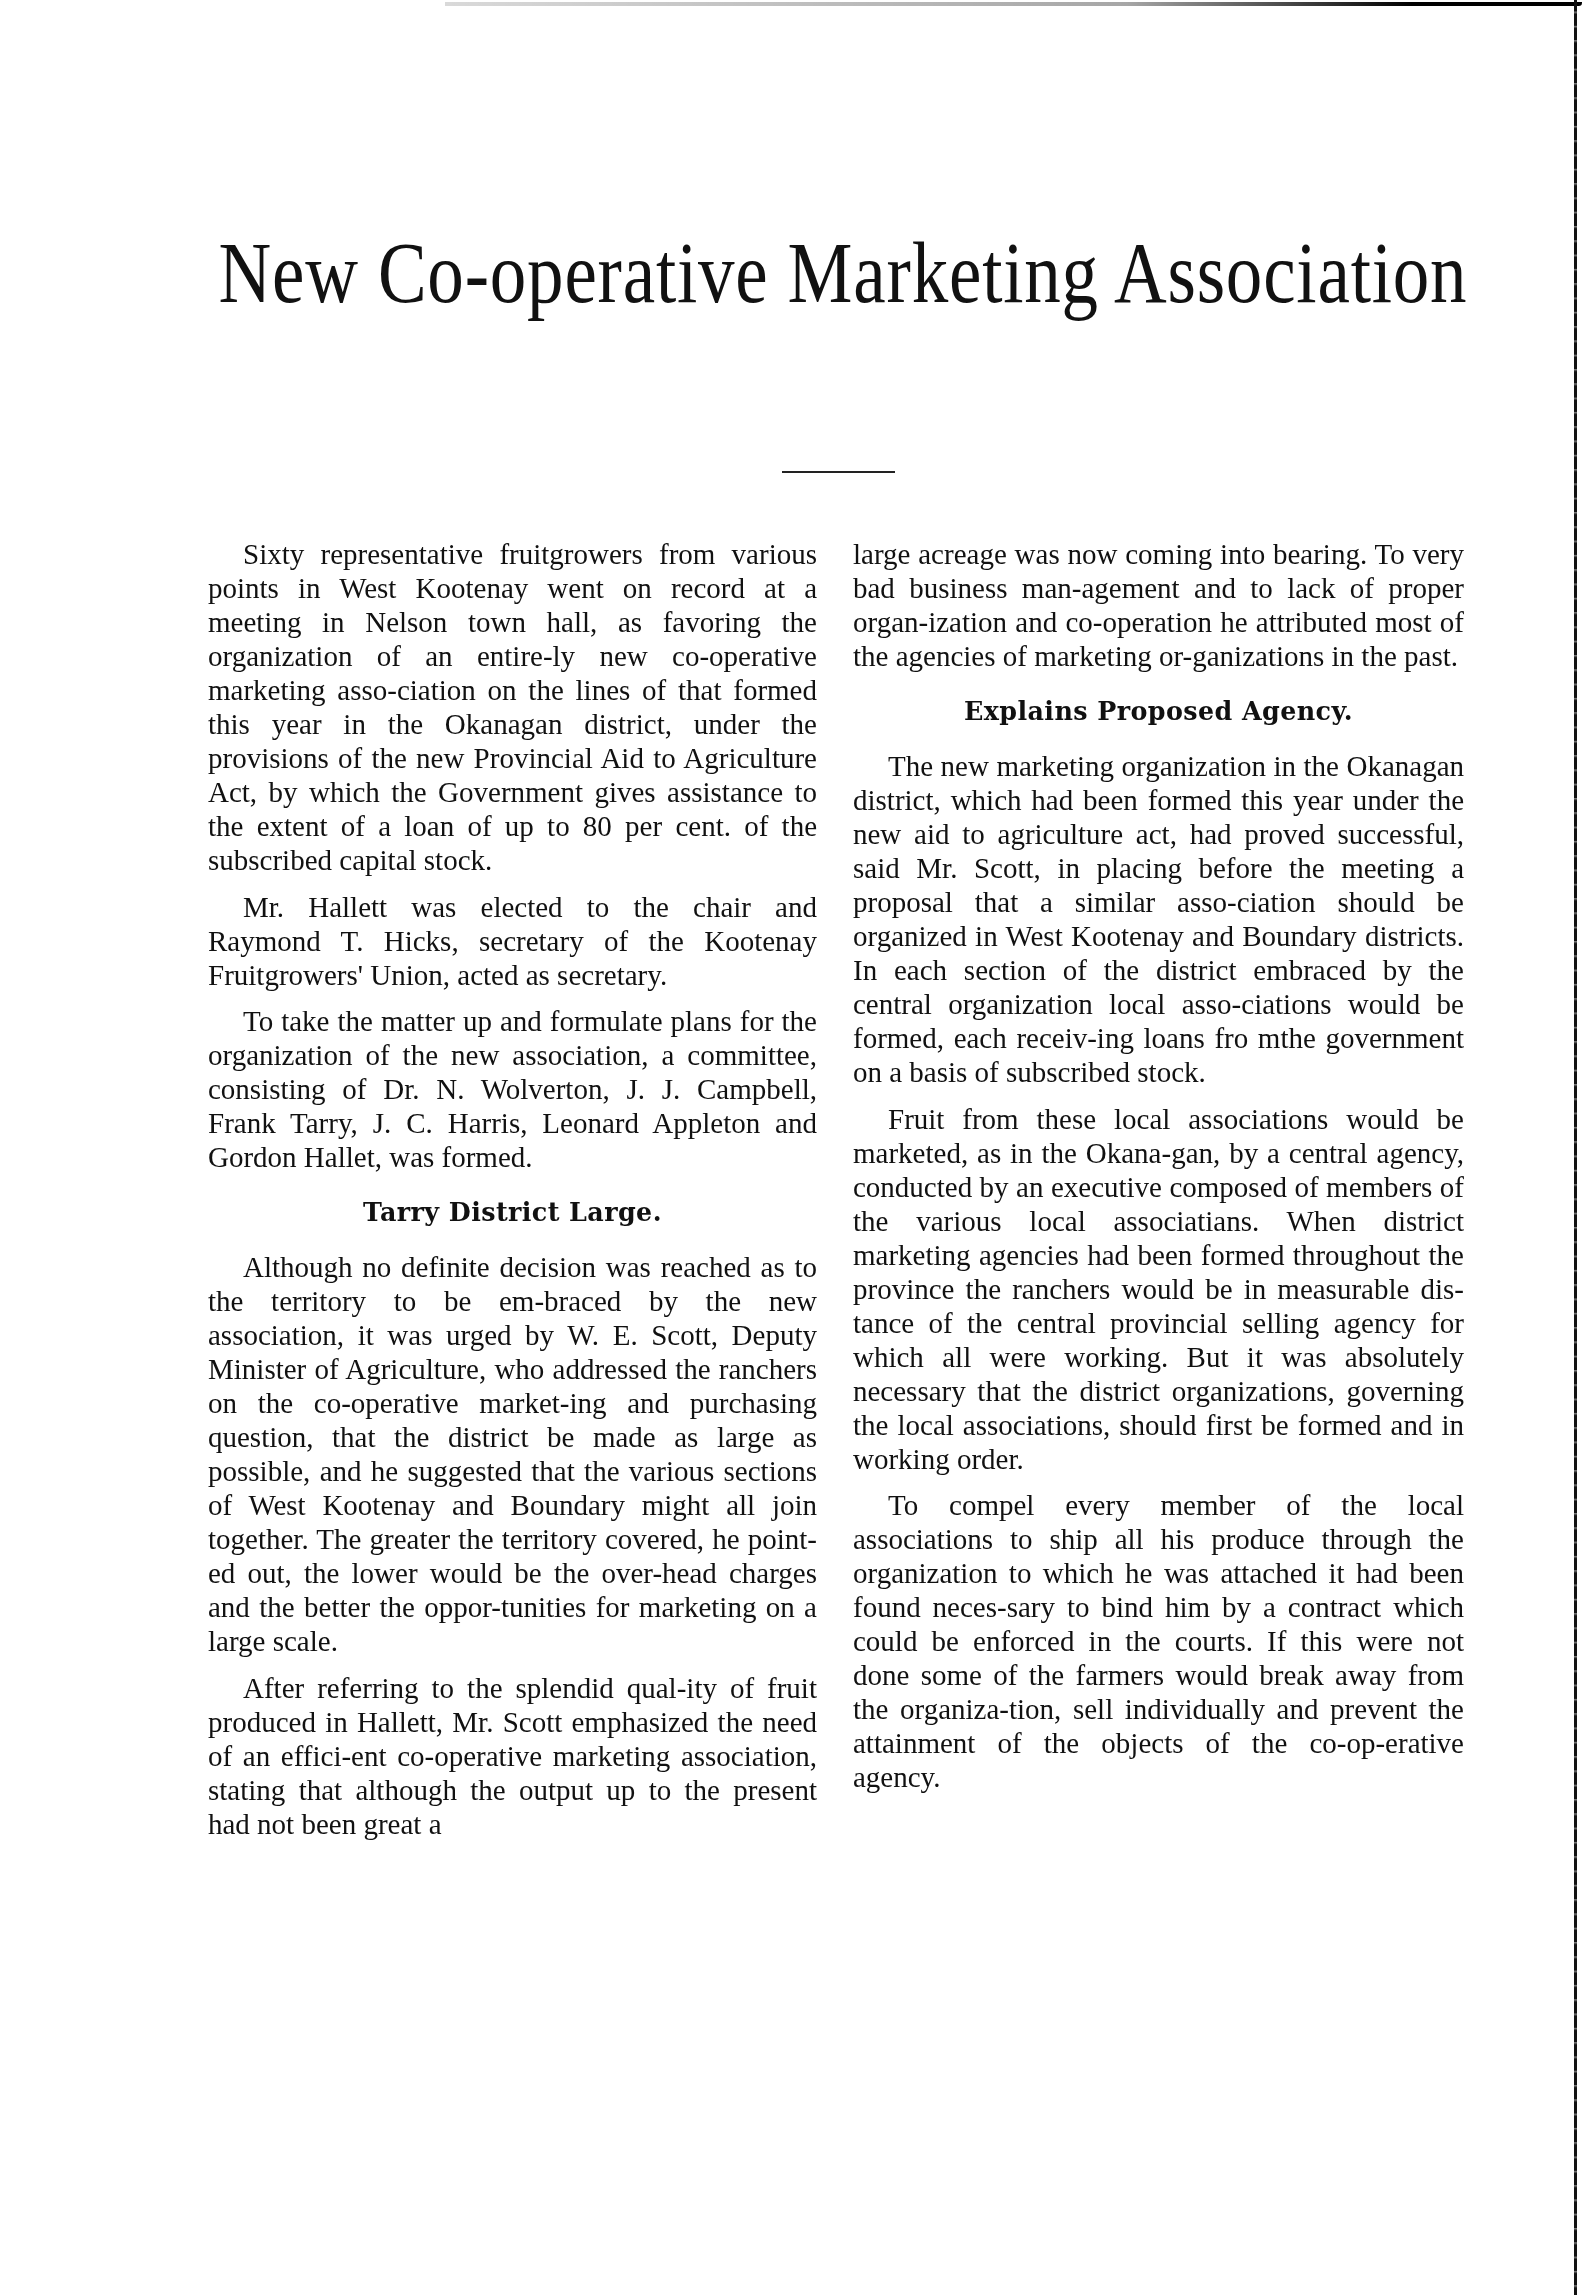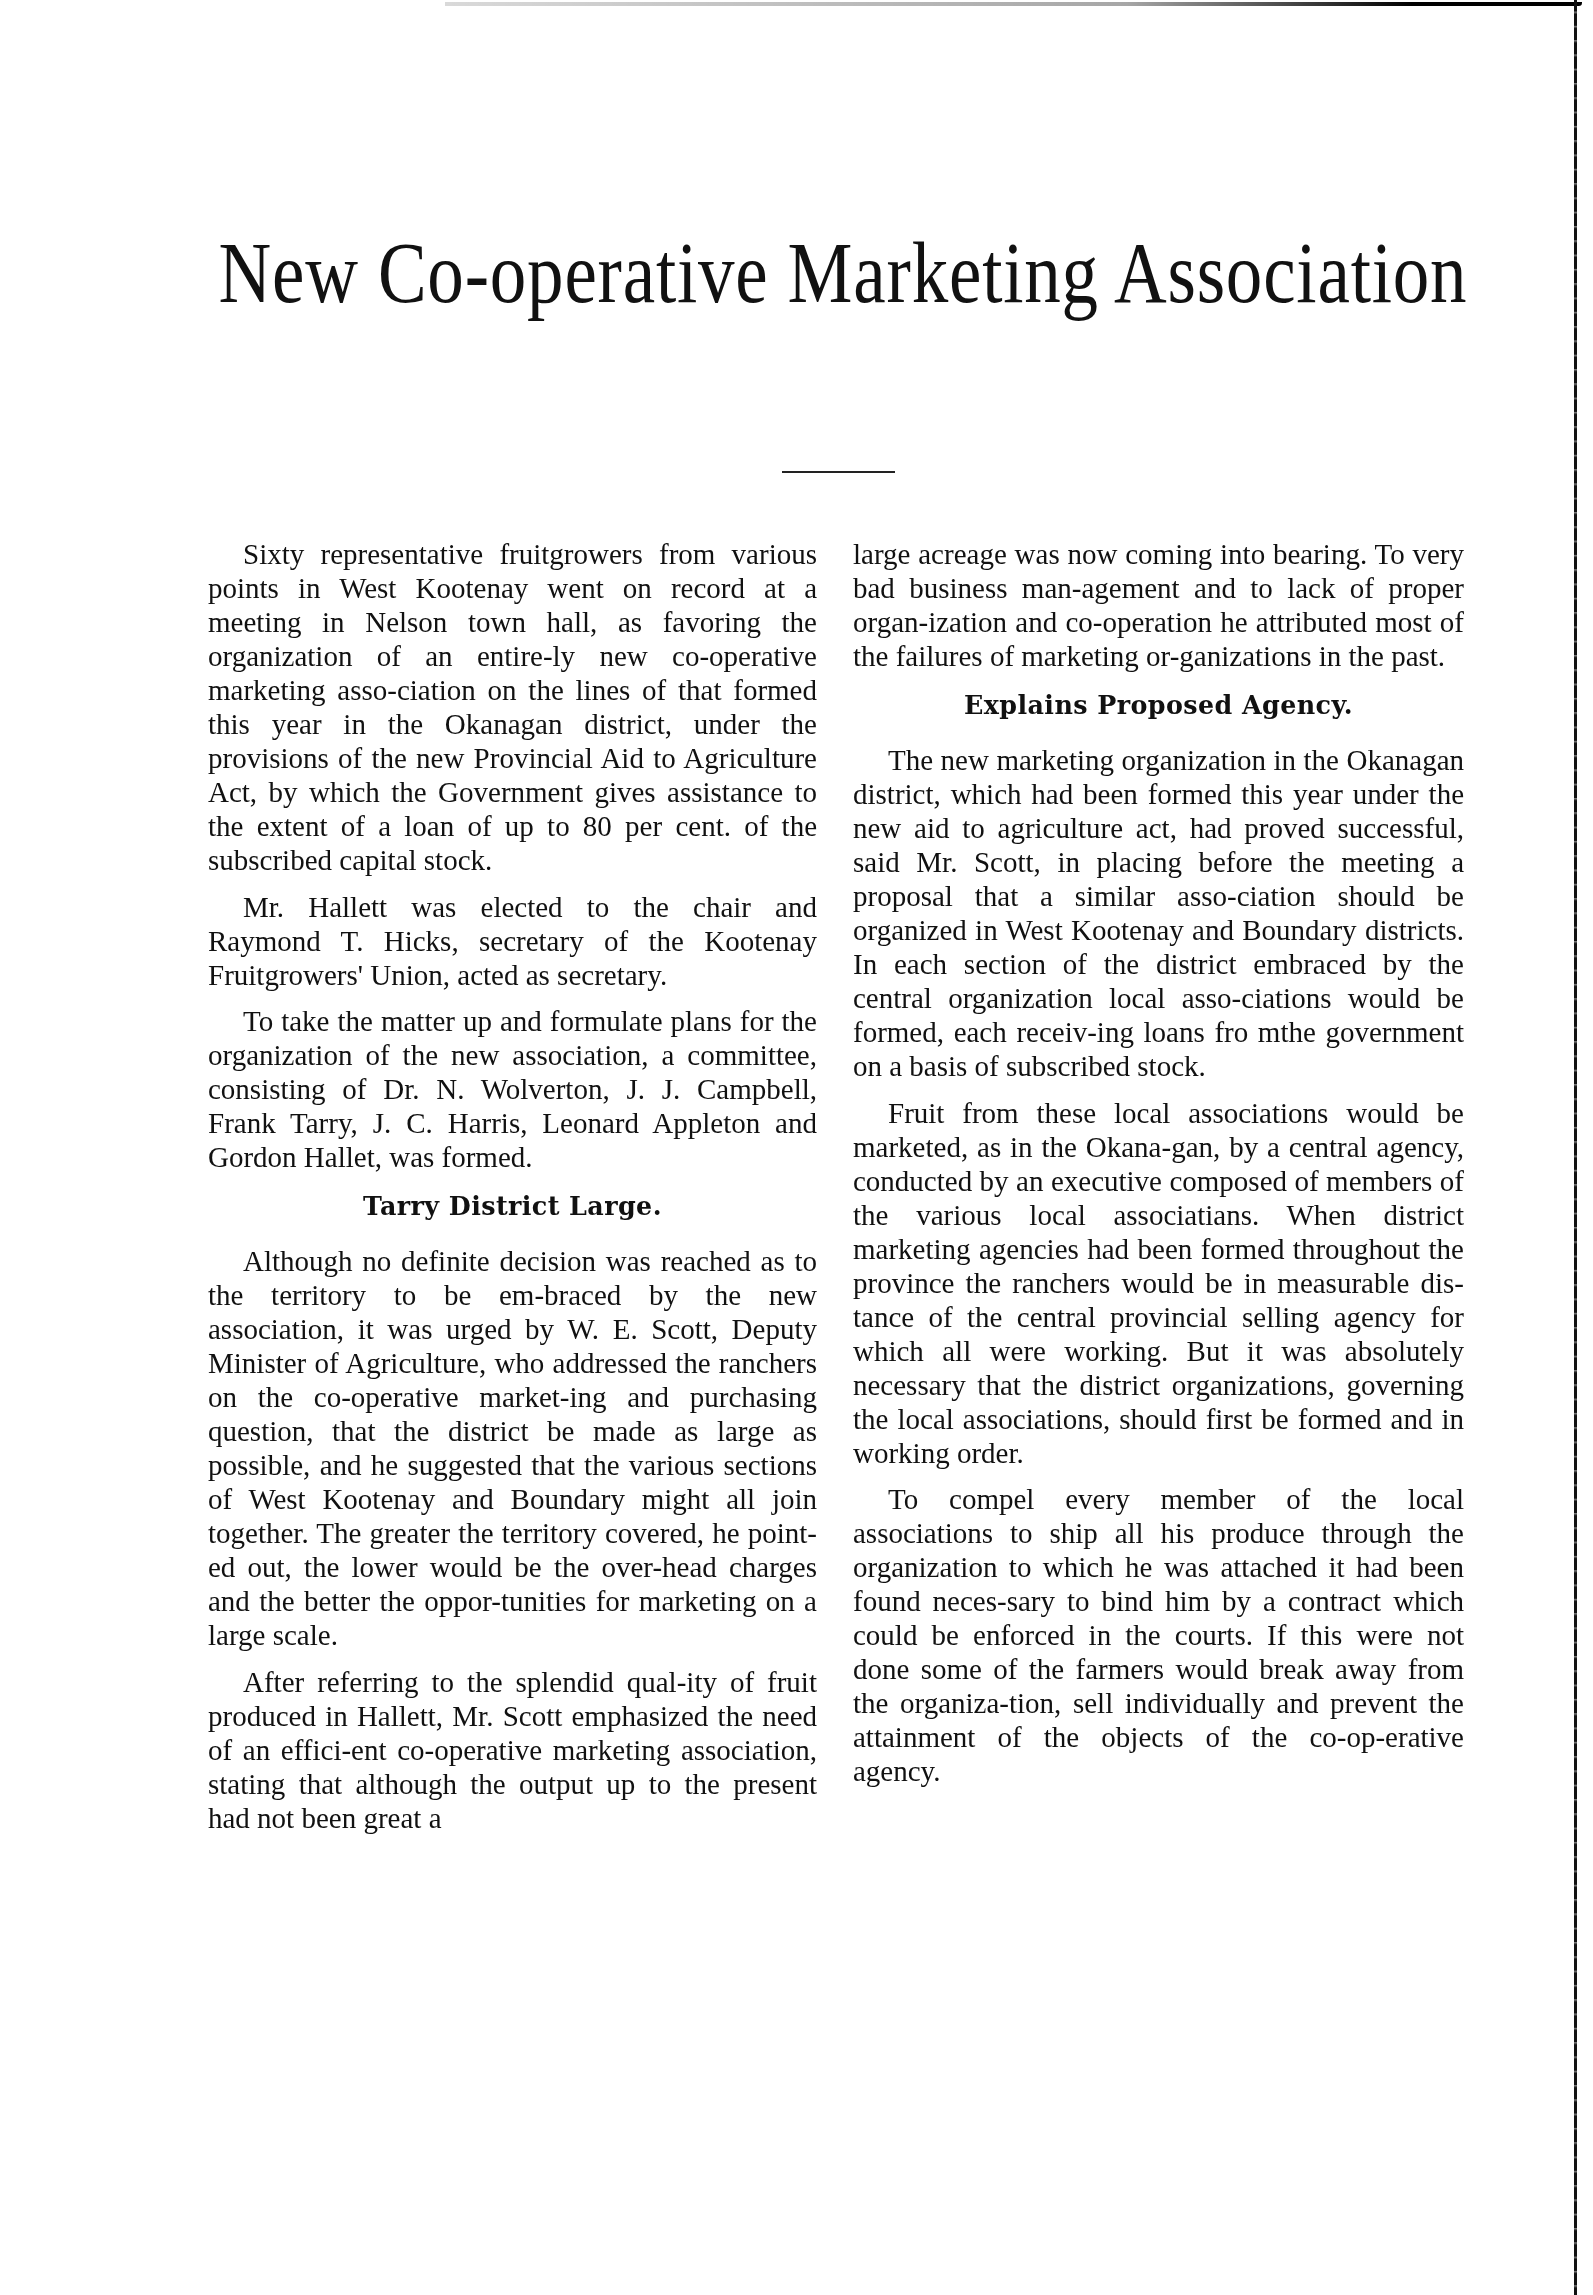--- a/index.html
+++ b/index.html
@@ -27,21 +27,21 @@
   .col {
     position: absolute; top: 537px; width: 609px;
     font-size: 29px; line-height: 34px; text-align: justify; hyphens: manual;
   }
   .col.left { left: 208px; }
   .col.right { left: 853px; width: 611px; top: 537px; }
   .col p { margin: 0 0 12.7px 0; text-indent: 35px; }
   .col p.cont { text-indent: 0; }
   .col h3 {
     font-family: "DejaVu Serif", serif; font-weight: bold; font-size: 25.4px;
-    text-align: center; margin: 16px 0 22px 0; line-height: 32px; letter-spacing: 0.4px;
+    text-align: center; margin: 22px 0 22px 0; line-height: 32px; letter-spacing: 0.4px;
   }
 </style>
 </head>
 <body>
 
 <div class="scan-top"></div>
 <div class="scan-right"></div>
 
 <h1 class="title">New Co-operative Marketing Association</h1>
 <div class="rule"></div>
@@ -49,19 +49,19 @@
 <div class="col left">
   <p>Sixty representative fruitgrowers from various points in West Kootenay went on record at a meeting in Nelson town hall, as favoring the organization of an entire-ly new co-operative marketing asso-ciation on the lines of that formed this year in the Okanagan district, under the provisions of the new Provincial Aid to Agriculture Act, by which the Government gives assistance to the extent of a loan of up to 80 per cent. of the subscribed capital stock.</p>
   <p>Mr. Hallett was elected to the chair and Raymond T. Hicks, secretary of the Kootenay Fruitgrowers' Union, acted as secretary.</p>
   <p>To take the matter up and formulate plans for the organization of the new association, a committee, consisting of Dr. N. Wolverton, J. J. Campbell, Frank Tarry, J. C. Harris, Leonard Appleton and Gordon Hallet, was formed.</p>
   <h3>Tarry District Large.</h3>
   <p>Although no definite decision was reached as to the territory to be em-braced by the new association, it was urged by W. E. Scott, Deputy Minister of Agriculture, who addressed the ranchers on the co-operative market-ing and purchasing question, that the district be made as large as possible, and he suggested that the various sections of West Kootenay and Boundary might all join together. The greater the territory covered, he point-ed out, the lower would be the over-head charges and the better the oppor-tunities for marketing on a large scale.</p>
   <p>After referring to the splendid qual-ity of fruit produced in Hallett, Mr. Scott emphasized the need of an effici-ent co-operative marketing association, stating that although the output up to the present had not been great a</p>
 </div>
 
 <div class="col right">
-  <p class="cont">large acreage was now coming into bearing. To very bad business man-agement and to lack of proper organ-ization and co-operation he attributed most of the failures of marketing or-ganizations in the past.</p>
+  <p class="cont">large acreage was now coming into bearing. To very bad business man-agement and to lack of proper organ-ization and co-operation he attributed most of the agencies of marketing or-ganizations in the past.</p>
   <h3>Explains Proposed Agency.</h3>
   <p>The new marketing organization in the Okanagan district, which had been formed this year under the new aid to agriculture act, had proved successful, said Mr. Scott, in placing before the meeting a proposal that a similar asso-ciation should be organized in West Kootenay and Boundary districts. In each section of the district embraced by the central organization local asso-ciations would be formed, each receiv-ing loans fro mthe government on a basis of subscribed stock.</p>
   <p>Fruit from these local associations would be marketed, as in the Okana-gan, by a central agency, conducted by an executive composed of members of the various local associatians. When district marketing agencies had been formed throughout the province the ranchers would be in measurable dis-tance of the central provincial selling agency for which all were working. But it was absolutely necessary that the district organizations, governing the local associations, should first be formed and in working order.</p>
   <p>To compel every member of the local associations to ship all his produce through the organization to which he was attached it had been found neces-sary to bind him by a contract which could be enforced in the courts. If this were not done some of the farmers would break away from the organiza-tion, sell individually and prevent the attainment of the objects of the co-op-erative agency.</p>
 </div>
 
 
 </body></html>

